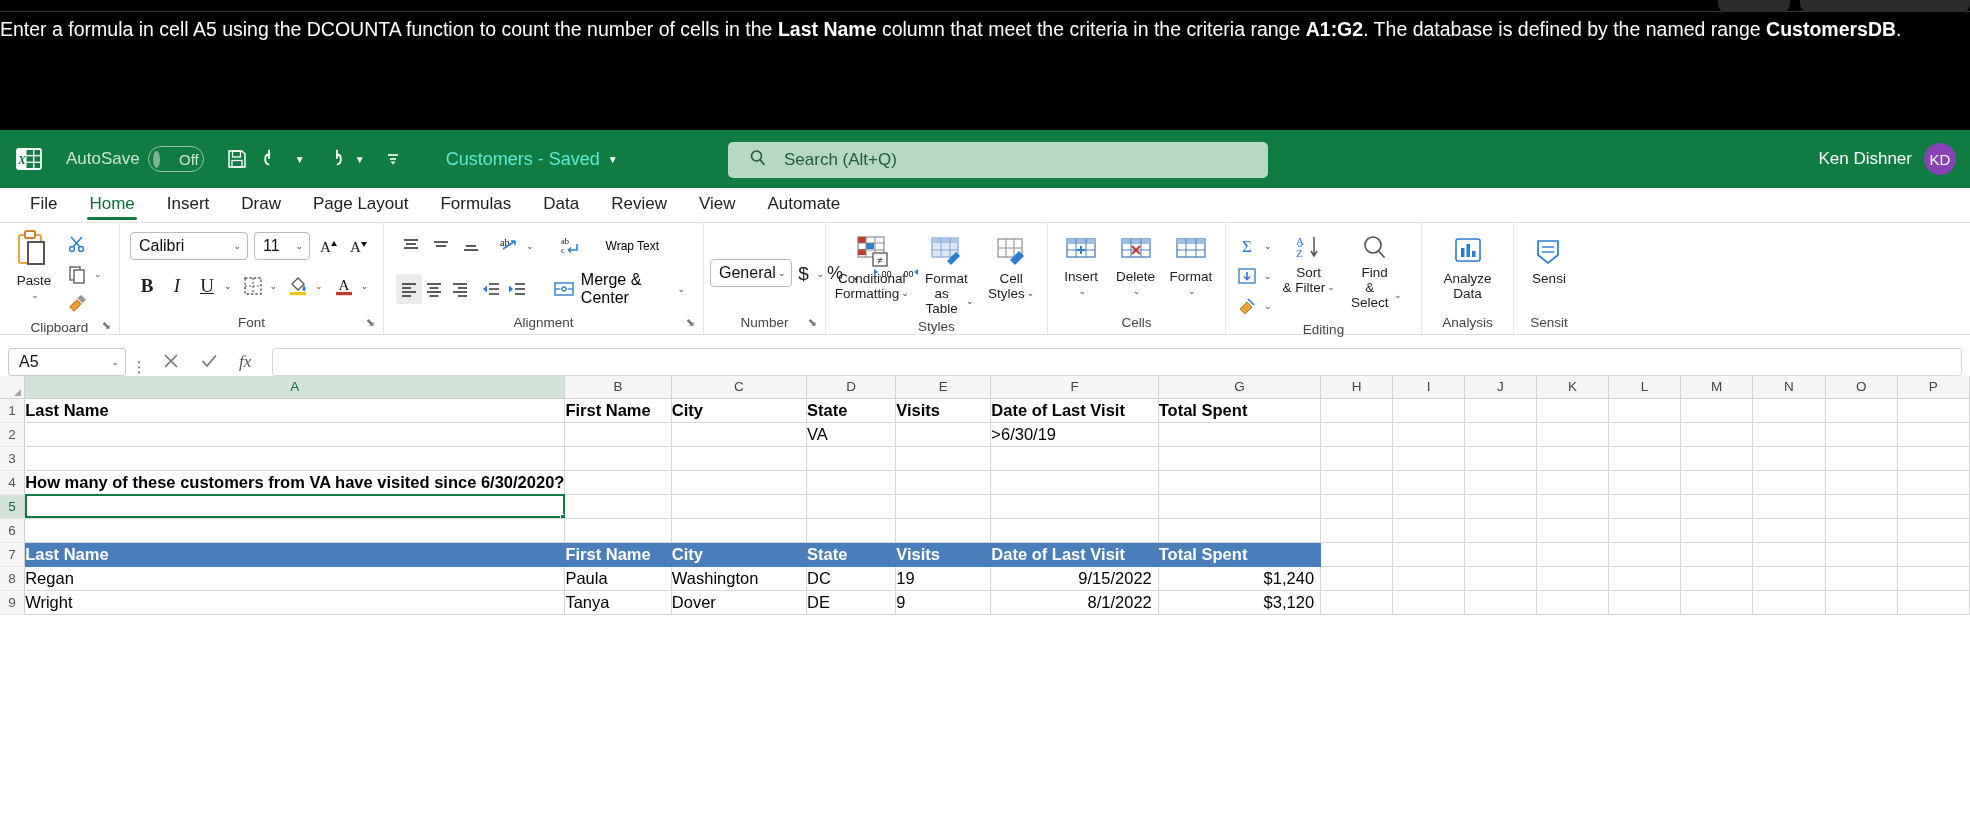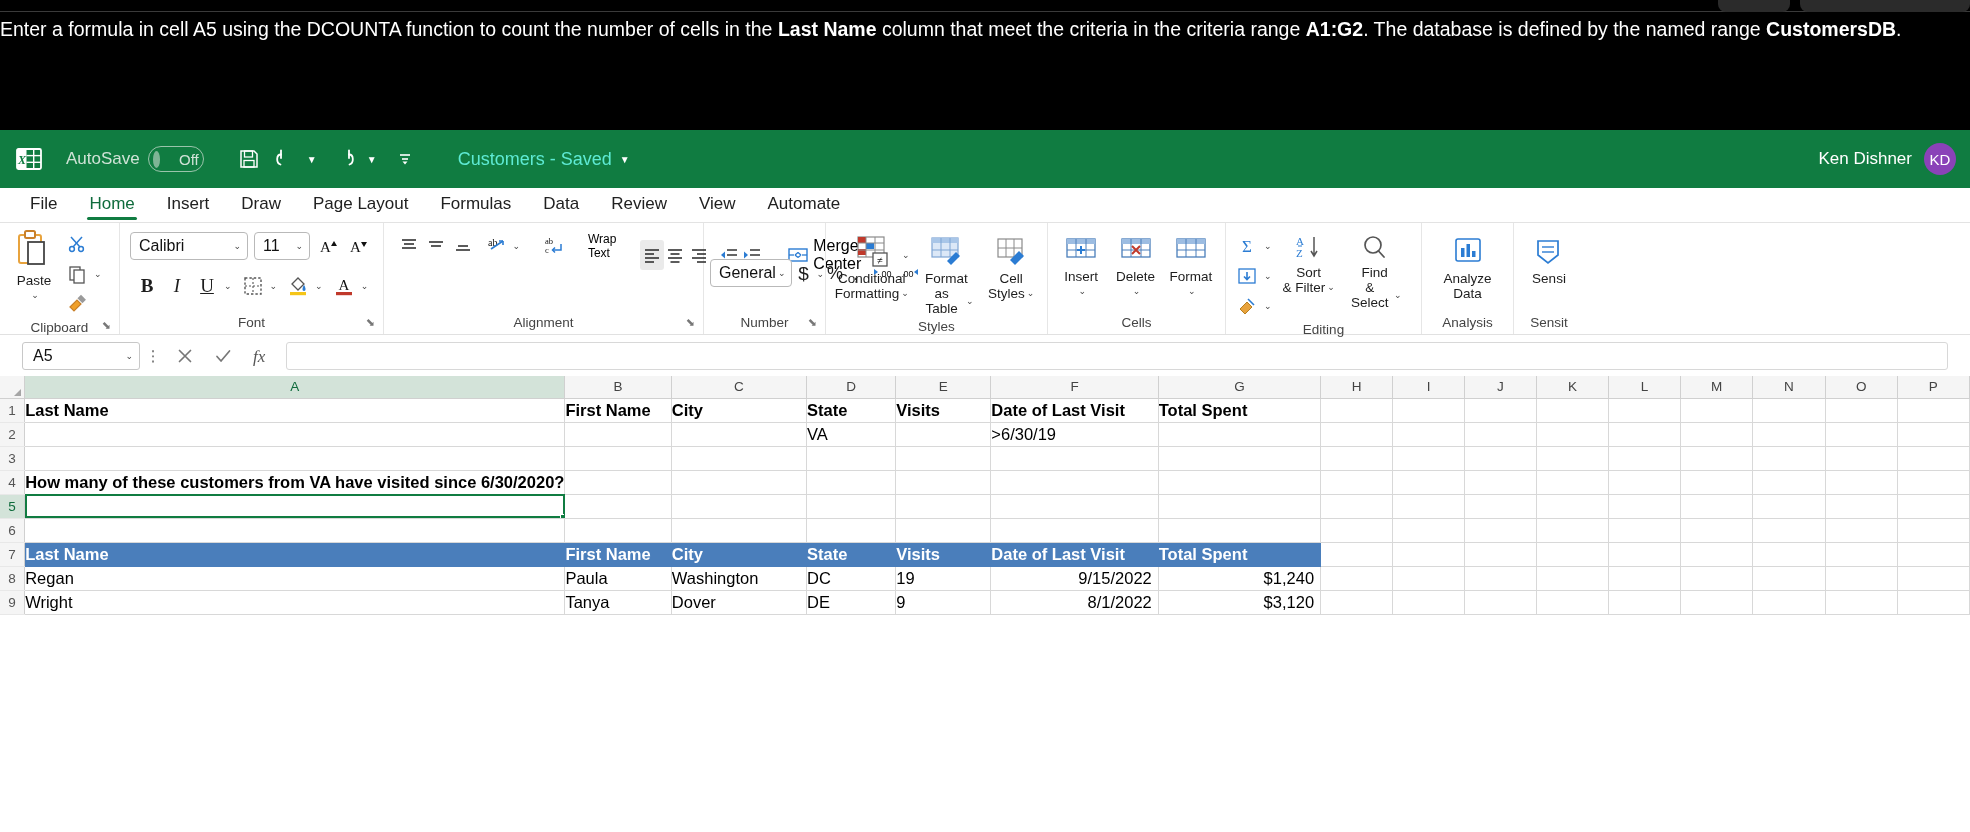--- a/index.html
+++ b/index.html
@@ -44,21 +44,21 @@
     display: flex; align-items: center; padding: 0 14px;
   }
   #excel-logo {
     width: 30px; height: 30px; margin-right: 22px;
     display: flex; align-items: center; justify-content: center;
   }
   #autosave-label { color: #cfe3d6; font-size: 17px; margin-right: 8px; }
   #autosave-toggle {
     width: 56px; height: 26px; border-radius: 13px;
     border: 1px solid #9ac4ab; display: flex; align-items: center;
-    padding: 0 4px; margin-right: 28px; gap: 12px;
+    padding: 0 4px; margin-right: 16px; gap: 12px;
   }
   #autosave-knob {
     width: 17px; height: 17px; border-radius: 50%; background: #7fb495;
   }
   #autosave-state { color: #cfe3d6; font-size: 15px; margin-left: 7px; }
   .qat-btn {
     width: 34px; height: 34px; display: flex; align-items: center;
     justify-content: center; color: #fff; margin-right: 2px;
   }
   .qat-caret {
@@ -137,22 +137,22 @@
   .combo {
     border: 1px solid #b9b9b9; border-radius: 4px; height: 28px;
     display: flex; align-items: center; justify-content: space-between;
     padding: 0 6px 0 8px; font-size: 16px; color: #111; background: #fff;
   }
 
   .row { display: flex; align-items: center; }
 
   
   #formula-bar {
-    height: 42px; background: #fff; display: flex; align-items: center;
-    border-top: 1px solid #e1e1e1; padding: 0 22px;
+    height: 42px; background: #fff; display: flex; align-items: flex-end;
+    border-top: 1px solid #e1e1e1; padding: 0 8px;
   }
   #name-box {
     width: 118px; height: 28px; border: 1px solid #c8c8c8; border-radius: 3px;
     display: flex; align-items: center; justify-content: space-between;
     padding: 0 6px 0 10px; font-size: 16px; color: #111;
   }
   #fb-dots { width: 26px; text-align: center; color: #666; font-size: 15px; }
   .fb-icon {
     width: 38px; height: 30px; display: flex; align-items: center;
     justify-content: center; font-size: 18px; color: #0c4a6e;
@@ -269,20 +269,29 @@
       <svg width="20" height="20" viewBox="0 0 20 20">
         <line x1="5" y1="6" x2="15" y2="6" stroke="#fff" stroke-width="1.6"></line>
         <line x1="7" y1="10" x2="13" y2="10" stroke="#fff" stroke-width="1.6"></line>
         <path d="M7.5 12.5 L10 15.5 L12.5 12.5 Z" fill="#fff"></path>
       </svg>
     </div>
 
     <span id="doc-title">Customers - Saved</span>
     <span id="doc-title-caret">▼</span>
 
+    <div id="search-box">
+      <span>
+        <svg width="20" height="20" viewBox="0 0 20 20">
+          <circle cx="8.5" cy="8" r="5" fill="none" stroke="#1d5c38" stroke-width="1.6"></circle>
+          <line x1="12.2" y1="11.8" x2="16" y2="16.5" stroke="#1d5c38" stroke-width="1.6" stroke-linecap="round"></line>
+        </svg>
+      </span>
+      <span id="search-placeholder">Search (Alt+Q)</span>
+    </div>
 
     <div id="user-area">
       <span id="user-name">Ken Dishner</span>
       <div id="user-avatar">KD</div>
     </div>
   </div>
 
   <div id="ribbon-tabs">
     <div class="ribbon-tab">File</div>
     <div class="ribbon-tab active">Home</div>
@@ -397,21 +406,21 @@
           <span class="caret">⌄</span>
         </div>
       </div>
       <div class="rgroup-title">
         <span>Font</span>
         <span class="rgroup-launcher">⬊</span>
       </div>
     </div>
 
     <div class="rgroup" style="width:320px">
-      <div class="rgroup-body" style="flex-direction:row">
+      <div class="rgroup-body" style="flex-direction:column">
         <div class="row" style="margin:4px 0 0 6px">
           <div class="small-btn">
             <svg width="22" height="22" viewBox="0 0 22 22">
               <line x1="4" y1="5" x2="18" y2="5" stroke="#333" stroke-width="1.6"></line>
               <line x1="6" y1="9" x2="16" y2="9" stroke="#333" stroke-width="1.6"></line>
               <line x1="4" y1="13" x2="18" y2="13" stroke="#333" stroke-width="1.6"></line>
             </svg>
           </div>
           <div class="small-btn">
             <svg width="22" height="22" viewBox="0 0 22 22">

